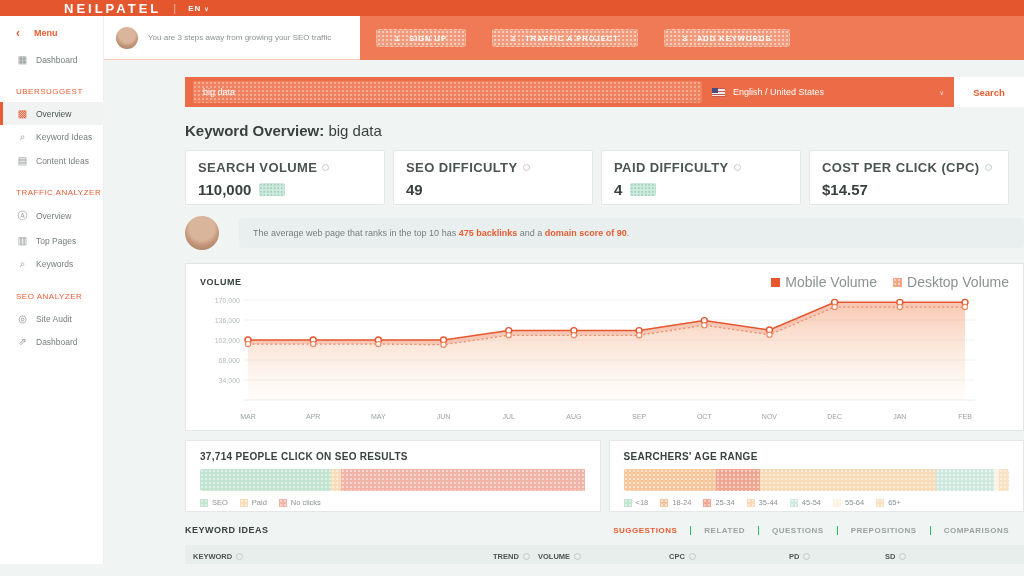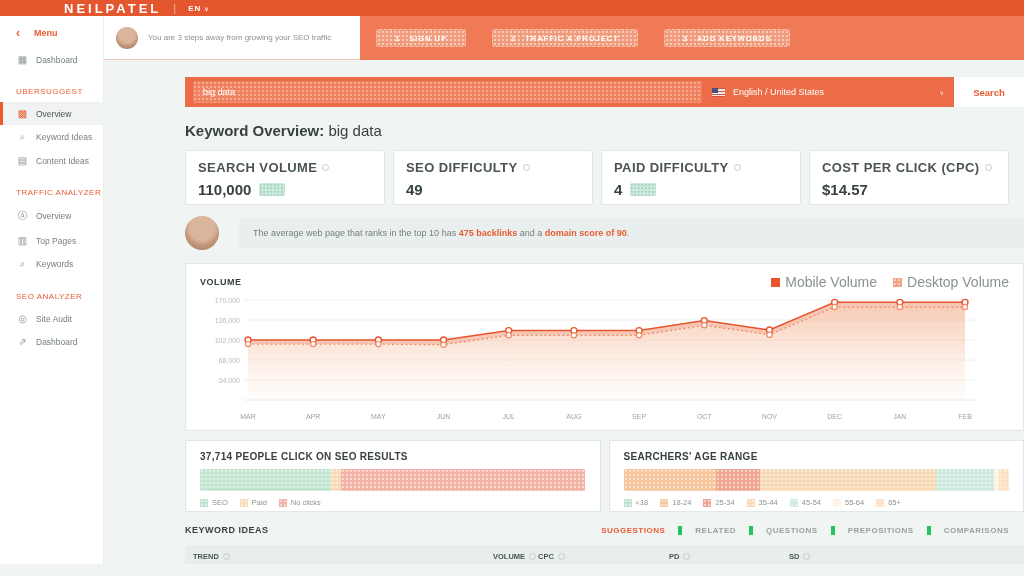--- a/index.html
+++ b/index.html
@@ -77,21 +77,21 @@
   .bcard{flex:1;background:#fff;border:1px solid #e3e8e6;height:72px;padding:10px 14px;min-width:0}
   .bcard-title{font-size:10px;font-weight:bold;color:#37423d;letter-spacing:.3px}
   .stack{height:22px;display:flex;margin-top:7px;border-radius:2px;overflow:hidden}
   .stack-seg{height:100%}
   .stack-legend{display:flex;gap:12px;margin-top:7px;font-size:7.5px;color:#8b938f;align-items:center;white-space:nowrap}
   .lg-sw{width:8px;height:8px;margin-right:4px;display:inline-block;flex:none}
 
   .ki-row{display:flex;justify-content:space-between;align-items:center;margin-top:13px;padding-right:2px}
   .ki-title{font-size:9px;font-weight:bold;color:#37423d;letter-spacing:.5px}
   .ki-tabs{display:flex;font-size:8px;font-weight:bold;letter-spacing:.5px;color:#9aa3a0;align-items:center}
-  .ki-tab{padding:0 13px;border-left:4px solid #22c55e;cursor:pointer;white-space:nowrap}
+  .ki-tab{padding:0 13px;border-left:1px solid #22c55e;cursor:pointer;white-space:nowrap}
   .ki-tab:first-child{border-left:none}
   .ki-tab.active{color:#e95c32}
 
   .thead{display:grid;grid-template-columns:300px 45px 131px 120px 96px 1fr;margin-top:10px;background:#e7eeec;height:22px;align-items:center;padding-left:8px;font-size:7.5px;font-weight:bold;color:#4a554f}
   .th{display:flex;align-items:center;gap:4px;cursor:pointer}
   .row-sliver{height:6px;background:#fff;position:relative}
   .sliver-trend{position:absolute;left:296px;top:1px;width:8px;height:5px;background:#ef7a52;border-radius:1px}
   .sliver-sd{position:absolute;left:700px;right:0;top:0;bottom:0;background:#fceede}
 </style>
 </head>
@@ -356,20 +356,24 @@
           <span class="ki-tab active">SUGGESTIONS</span>
           <span class="ki-tab">RELATED</span>
           <span class="ki-tab">QUESTIONS</span>
           <span class="ki-tab">PREPOSITIONS</span>
           <span class="ki-tab">COMPARISONS</span>
         </div>
       </div>
 
       <div class="thead">
         <span class="th">
+            <span>KEYWORD</span>
+            <span class="info-dot"></span>
+          </span>
+        <span class="th">
             <span>TREND</span>
             <span class="info-dot"></span>
           </span>
         <span class="th">
             <span>VOLUME</span>
             <span class="info-dot"></span>
           </span>
         <span class="th">
             <span>CPC</span>
             <span class="info-dot"></span>

